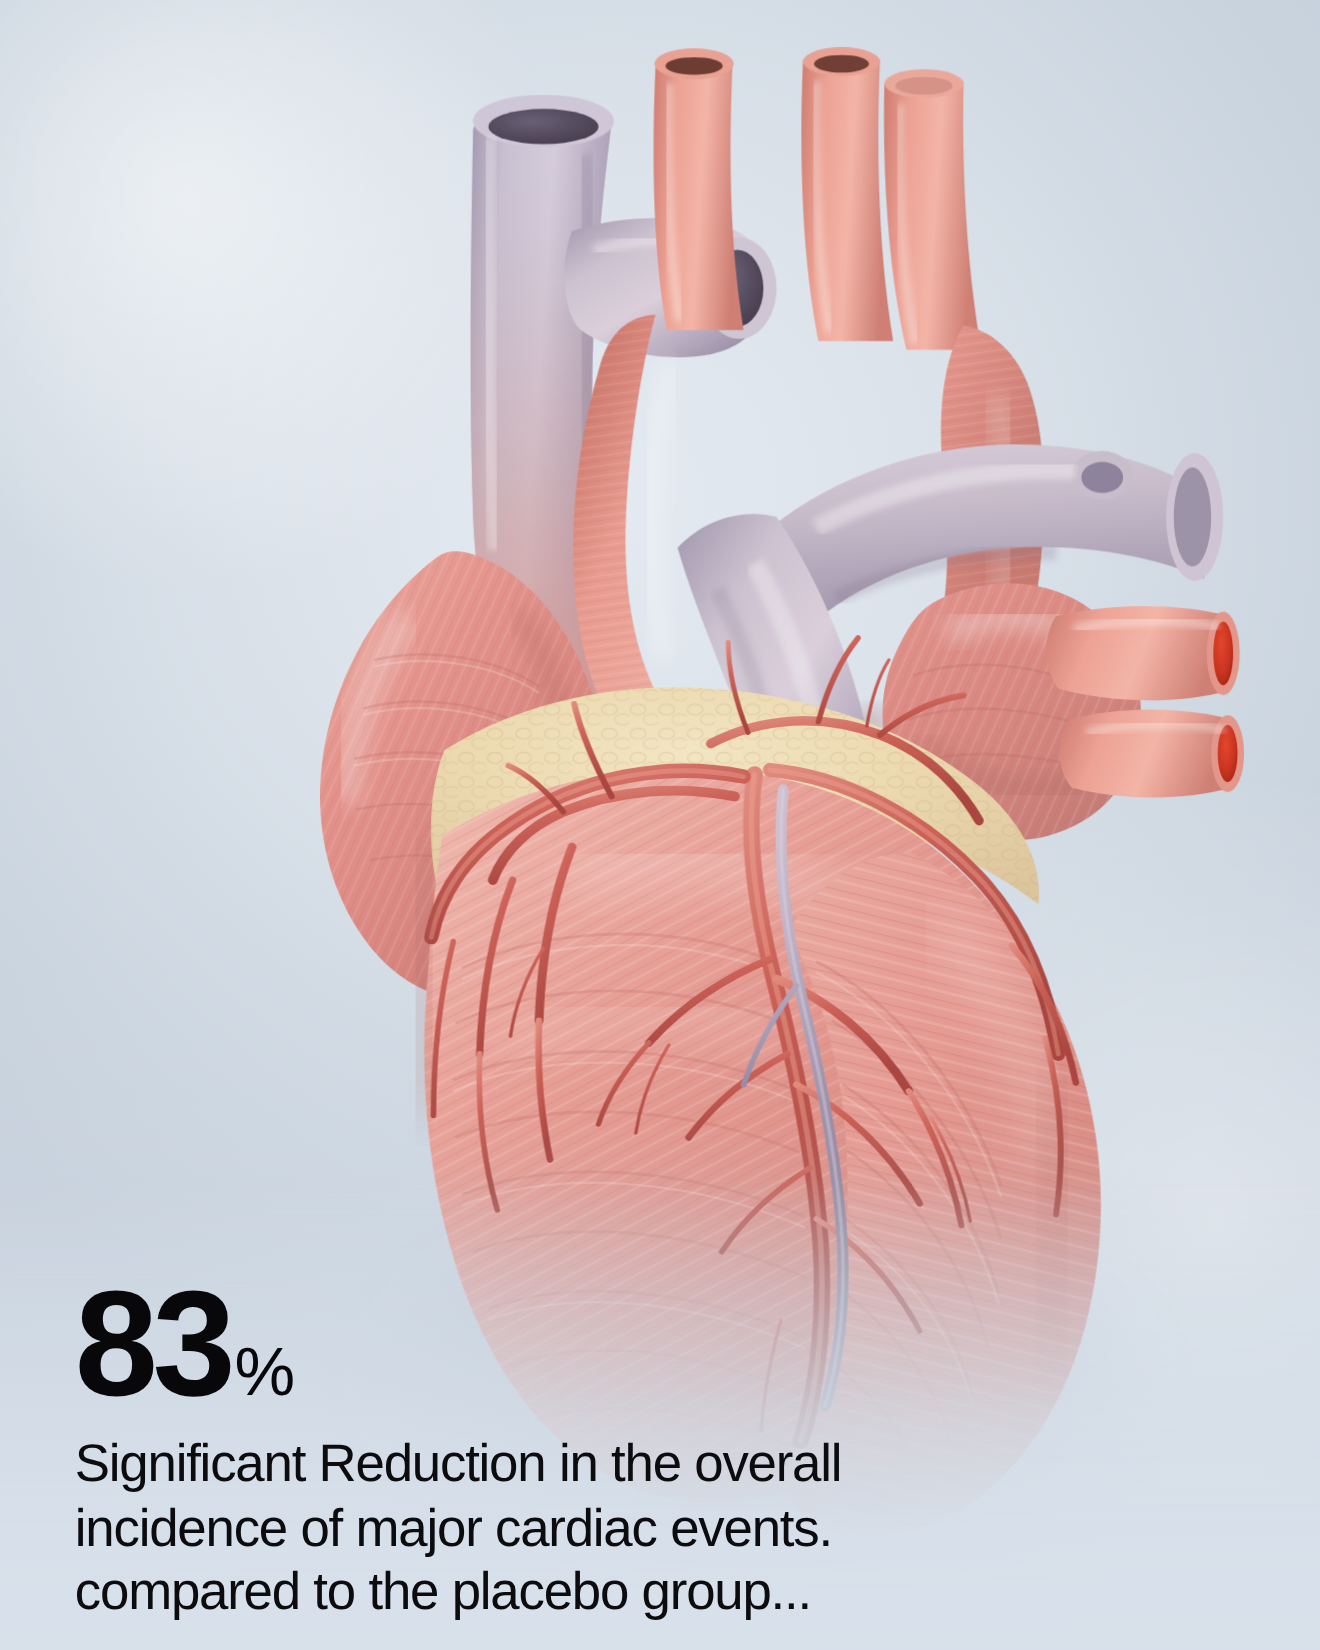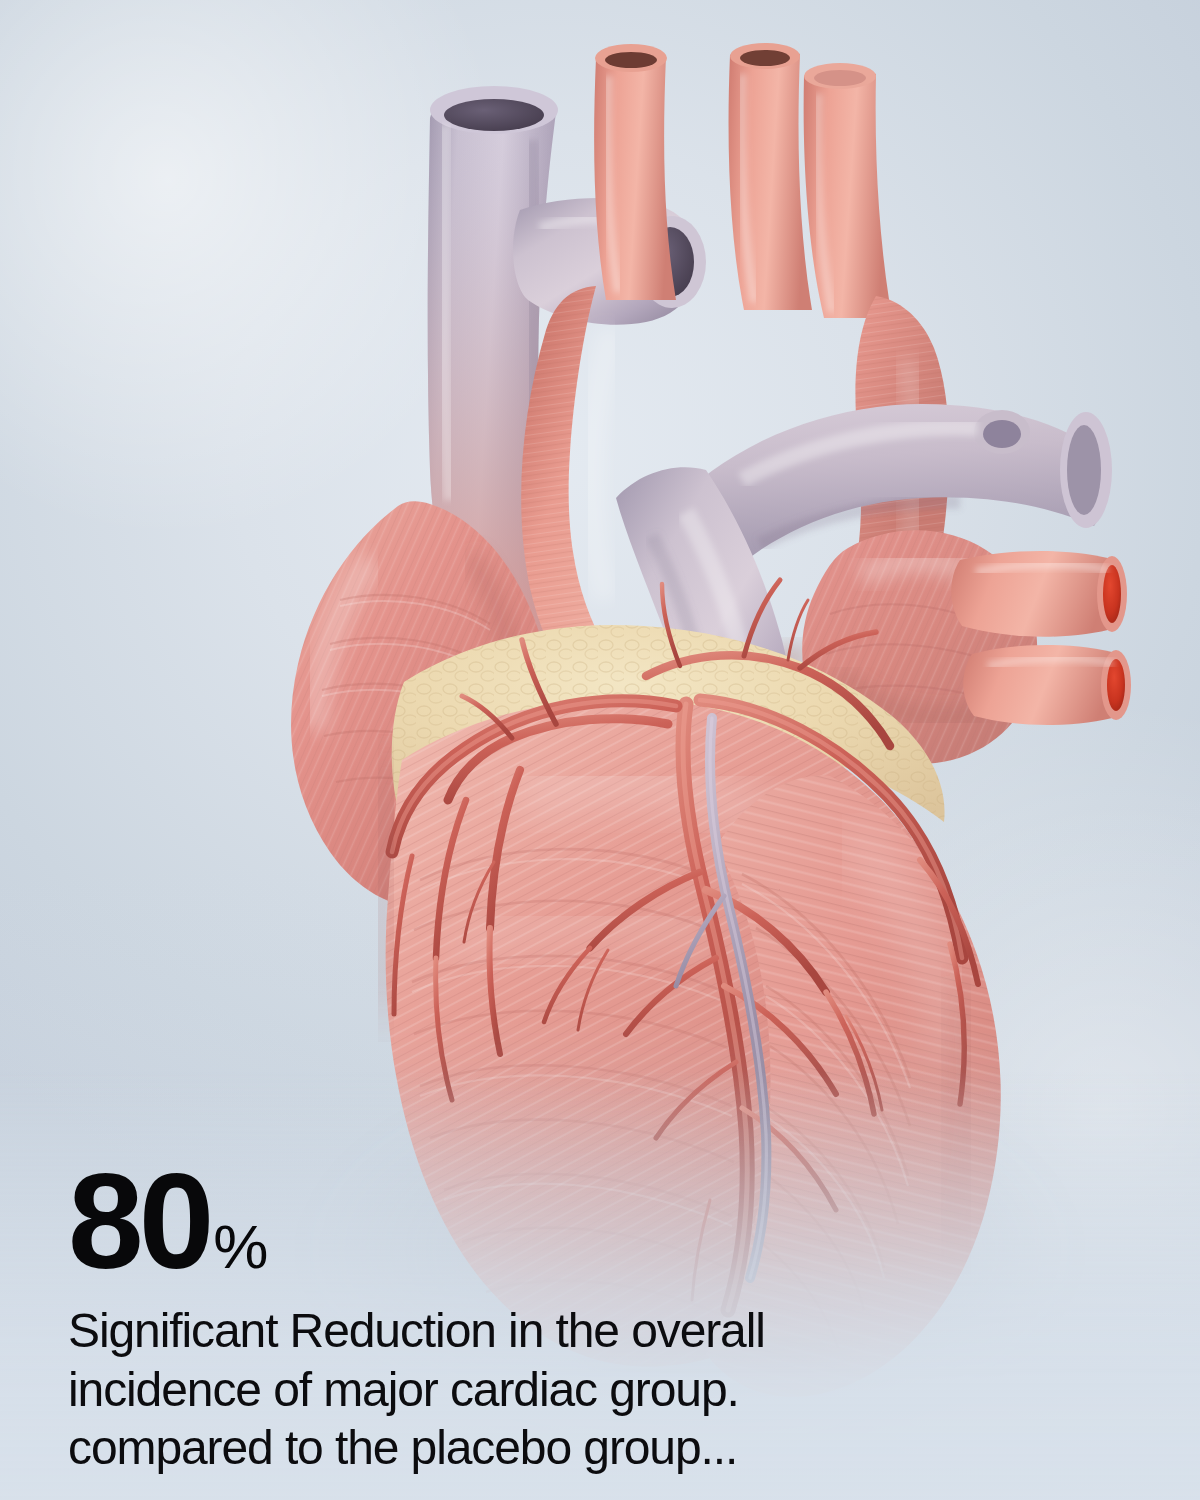--- a/index.html
+++ b/index.html
@@ -535,25 +535,25 @@
 
       </g>
     </svg>
   </div>
 
   <div class="apex-fade"></div>
 
   <div class="copy">
 
     <div class="stat-line">
-      <span class="stat-number">80</span>
+      <span class="stat-number">83</span>
       <span class="stat-unit">%</span>
     </div>
 
     <div class="headline">
       <span class="ln">Significant Reduction in the overall</span>
-      <span class="ln">incidence of major cardiac group.</span>
+      <span class="ln">incidence of major cardiac events.</span>
       <span class="ln">compared to the placebo group...</span>
     </div>
 
   </div>
 
 </div>
 
 </body></html>

